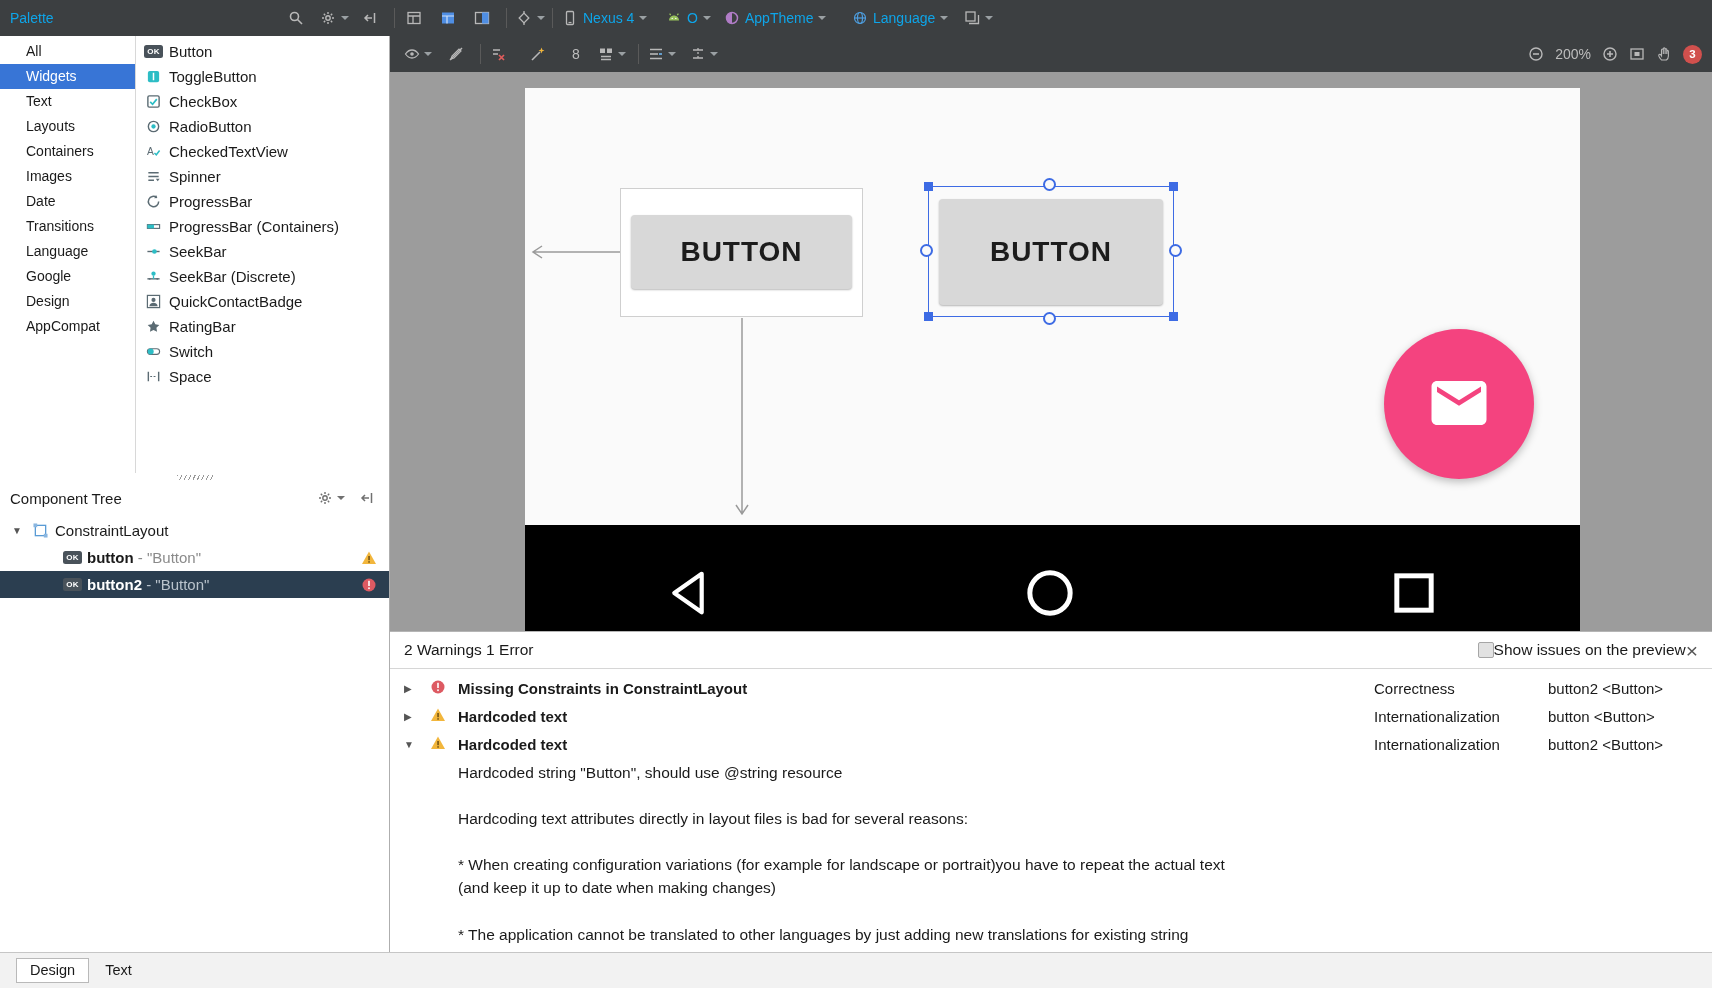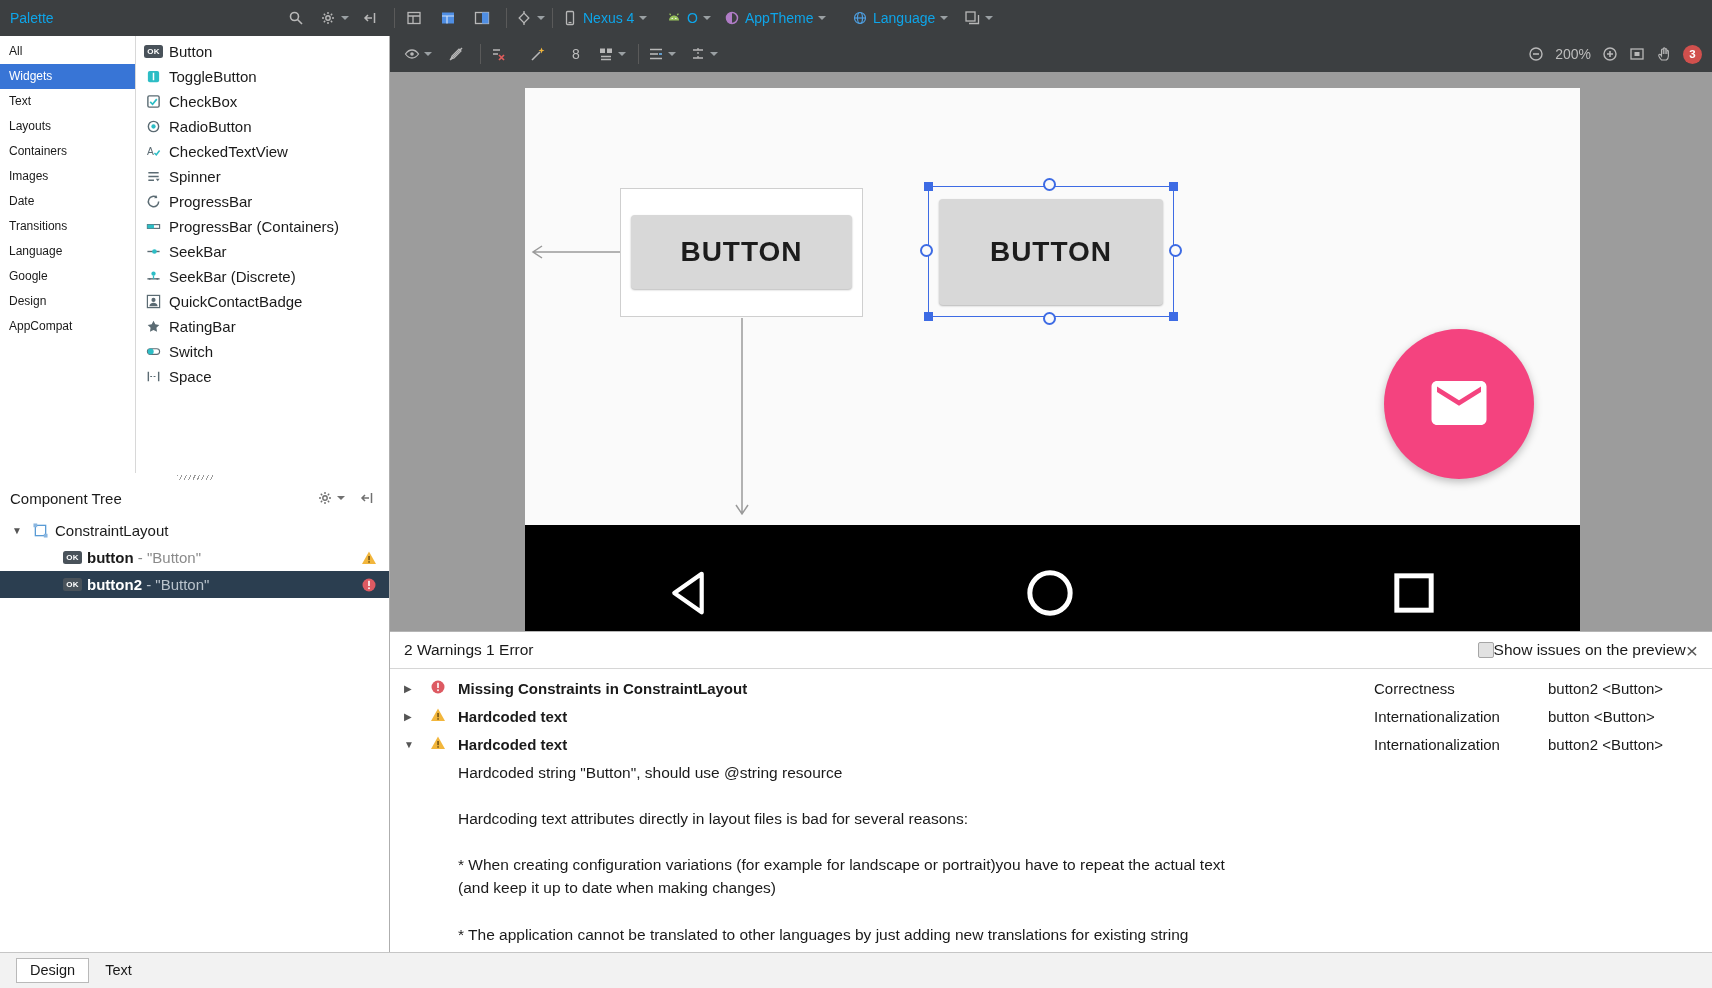--- a/index.html
+++ b/index.html
@@ -9,21 +9,21 @@
 
   
   .topbar { position:absolute; left:0; top:0; width:100%; height:36px; background:#3c3f41; }
   .tb-item { position:absolute; top:0; height:36px; display:flex; align-items:center; gap:5px; color:#0ea5e9; font-size:14px; white-space:nowrap; }
   .vsep { position:absolute; top:8px; width:1px; height:20px; background:#5a5a5a; }
   .caret-down { width:0; height:0; border-left:4px solid transparent; border-right:4px solid transparent; border-top:4.5px solid #9aa0a3; display:inline-block; }
 
   
   .left-panel { position:absolute; left:0; top:36px; width:390px; bottom:36px; background:#fff; border-right:1px solid #aeaeae; }
   .cats { position:absolute; left:0; top:0; width:136px; height:437px; border-right:1px solid #d8d8d8; padding-top:3px; }
-  .cat-row { height:25px; line-height:25px; padding-left:9px; font-size:12px; }
+  .cat-row { height:25px; line-height:25px; padding-left:26px; font-size:14px; }
   .cat-row.selected { background:#3875d6; color:#fff; }
   .widgets { position:absolute; left:137px; top:0; right:0; height:437px; padding-top:3px; }
   .widget-row { height:25px; display:flex; align-items:center; padding-left:8px; gap:7px; font-size:15px; }
   .wicon { width:17px; height:17px; display:inline-flex; align-items:center; justify-content:center; flex:none; }
   .i14 { width:15px; height:15px; display:block; }
   .i16 { width:16px; height:16px; display:block; }
   .ok-badge { display:inline-flex; align-items:center; justify-content:center; width:19px; height:13px; background:#49525a; color:#fff; font-size:8px; font-weight:bold; border-radius:2.5px; flex:none; letter-spacing:.3px; }
 
   .h-splitter { position:absolute; left:0; top:437px; width:100%; height:8px; display:flex; align-items:center; justify-content:center; }
   .h-splitter .grip { width:36px; height:5px; background:repeating-linear-gradient(115deg,#9a9a9a 0 1px,transparent 1px 4px); }

